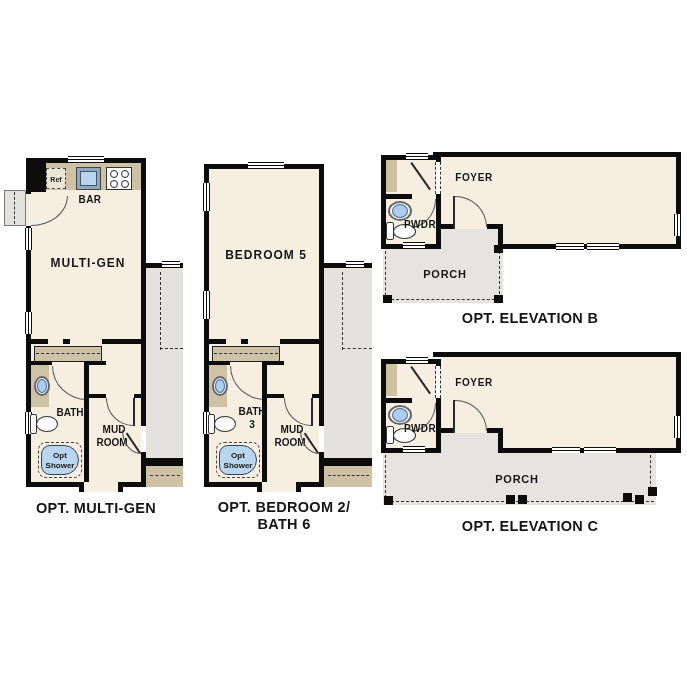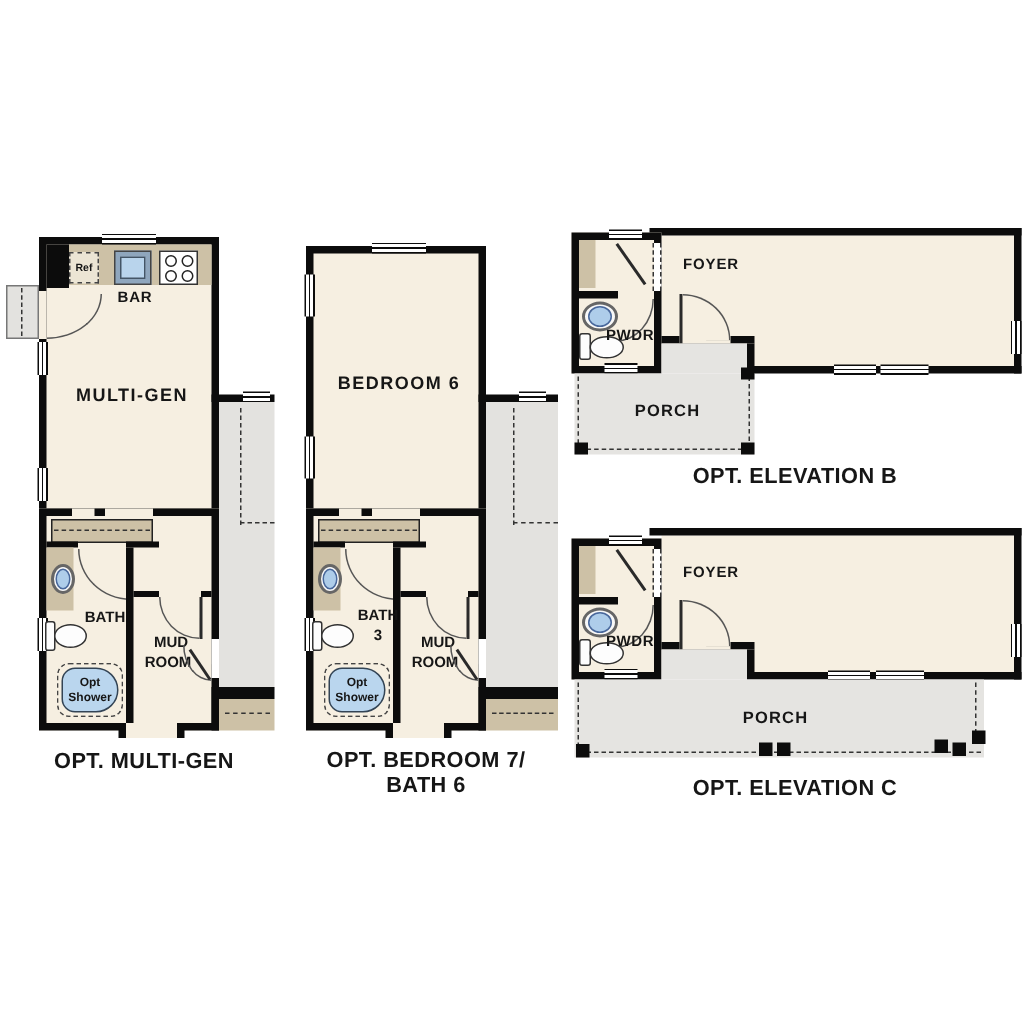--- a/index.html
+++ b/index.html
@@ -135,21 +135,21 @@
   <div>
     <div class="box" style="left:204px;top:164px;width:120px;height:180px"></div>
     <div class="box" style="left:204px;top:339px;width:120px;height:148px"></div>
     <div class="fill room" style="left:226px;top:339px;width:15px;height:5px"></div>
     <div class="fill room" style="left:248px;top:339px;width:32px;height:5px"></div>
 
     <div class="winh" style="left:248px;top:162px;width:36px"></div>
     <div class="winv" style="left:203px;top:183px;height:28px"></div>
     <div class="winv" style="left:203px;top:291px;height:28px"></div>
     <div class="winv" style="left:203px;top:412px;height:22px"></div>
-    <div class="lbl" style="left:266px;top:255px;font-size:12px;letter-spacing:1px">BEDROOM 6</div>
+    <div class="lbl" style="left:266px;top:255px;font-size:12px;letter-spacing:1px">BEDROOM 5</div>
 
     <div class="fill tan" style="left:212px;top:346px;width:68px;height:16px;border:1px solid #222"></div>
     <div class="dash dash-h" style="left:214px;top:353px;width:64px;height:2px"></div>
     <div class="wall" style="left:209px;top:361px;width:21px;height:4px"></div>
     <div class="wall" style="left:262px;top:361px;width:22px;height:4px"></div>
     <div class="arc arc-bl" style="left:230px;top:366px;width:35px;height:34px"></div>
     <div class="wall" style="left:262px;top:365px;width:5px;height:117px"></div>
     <div class="wall" style="left:267px;top:394px;width:17px;height:4px"></div>
     <div class="wall" style="left:312px;top:394px;width:7px;height:4px"></div>
     <div class="leaf" style="left:311px;top:398px;width:2px;height:28px"></div>
@@ -180,21 +180,21 @@
     <div class="fill side" style="left:324px;top:268px;width:48px;height:192px"></div>
     <div class="wall" style="left:319px;top:263px;width:53px;height:5px"></div>
     <div class="winh" style="left:346px;top:261px;width:18px"></div>
     <div class="dash dash-v" style="left:342px;top:272px;width:2px;height:78px"></div>
     <div class="dash dash-h" style="left:342px;top:348px;width:30px;height:2px"></div>
     <div class="wall" style="left:319px;top:458px;width:53px;height:8px"></div>
     <div class="wall" style="left:319px;top:466px;width:5px;height:21px"></div>
     <div class="fill tan" style="left:324px;top:466px;width:48px;height:21px"></div>
     <div class="dash dash-h" style="left:328px;top:475px;width:41px;height:2px"></div>
 
-    <div class="lbl cap" style="left:284px;top:507px">OPT. BEDROOM 7/</div>
+    <div class="lbl cap" style="left:284px;top:507px">OPT. BEDROOM 2/</div>
     <div class="lbl cap" style="left:284px;top:524px">BATH 6</div>
   </div>
 
   <div>
 
     <div class="fill room" style="left:441px;top:157px;width:235px;height:87px"></div>
     <div class="wall" style="left:433px;top:152px;width:248px;height:5px"></div>
     <div class="wall" style="left:676px;top:152px;width:5px;height:97px"></div>
     <div class="winv" style="left:674px;top:214px;height:22px"></div>
     <div class="wall" style="left:498px;top:244px;width:183px;height:5px"></div>

